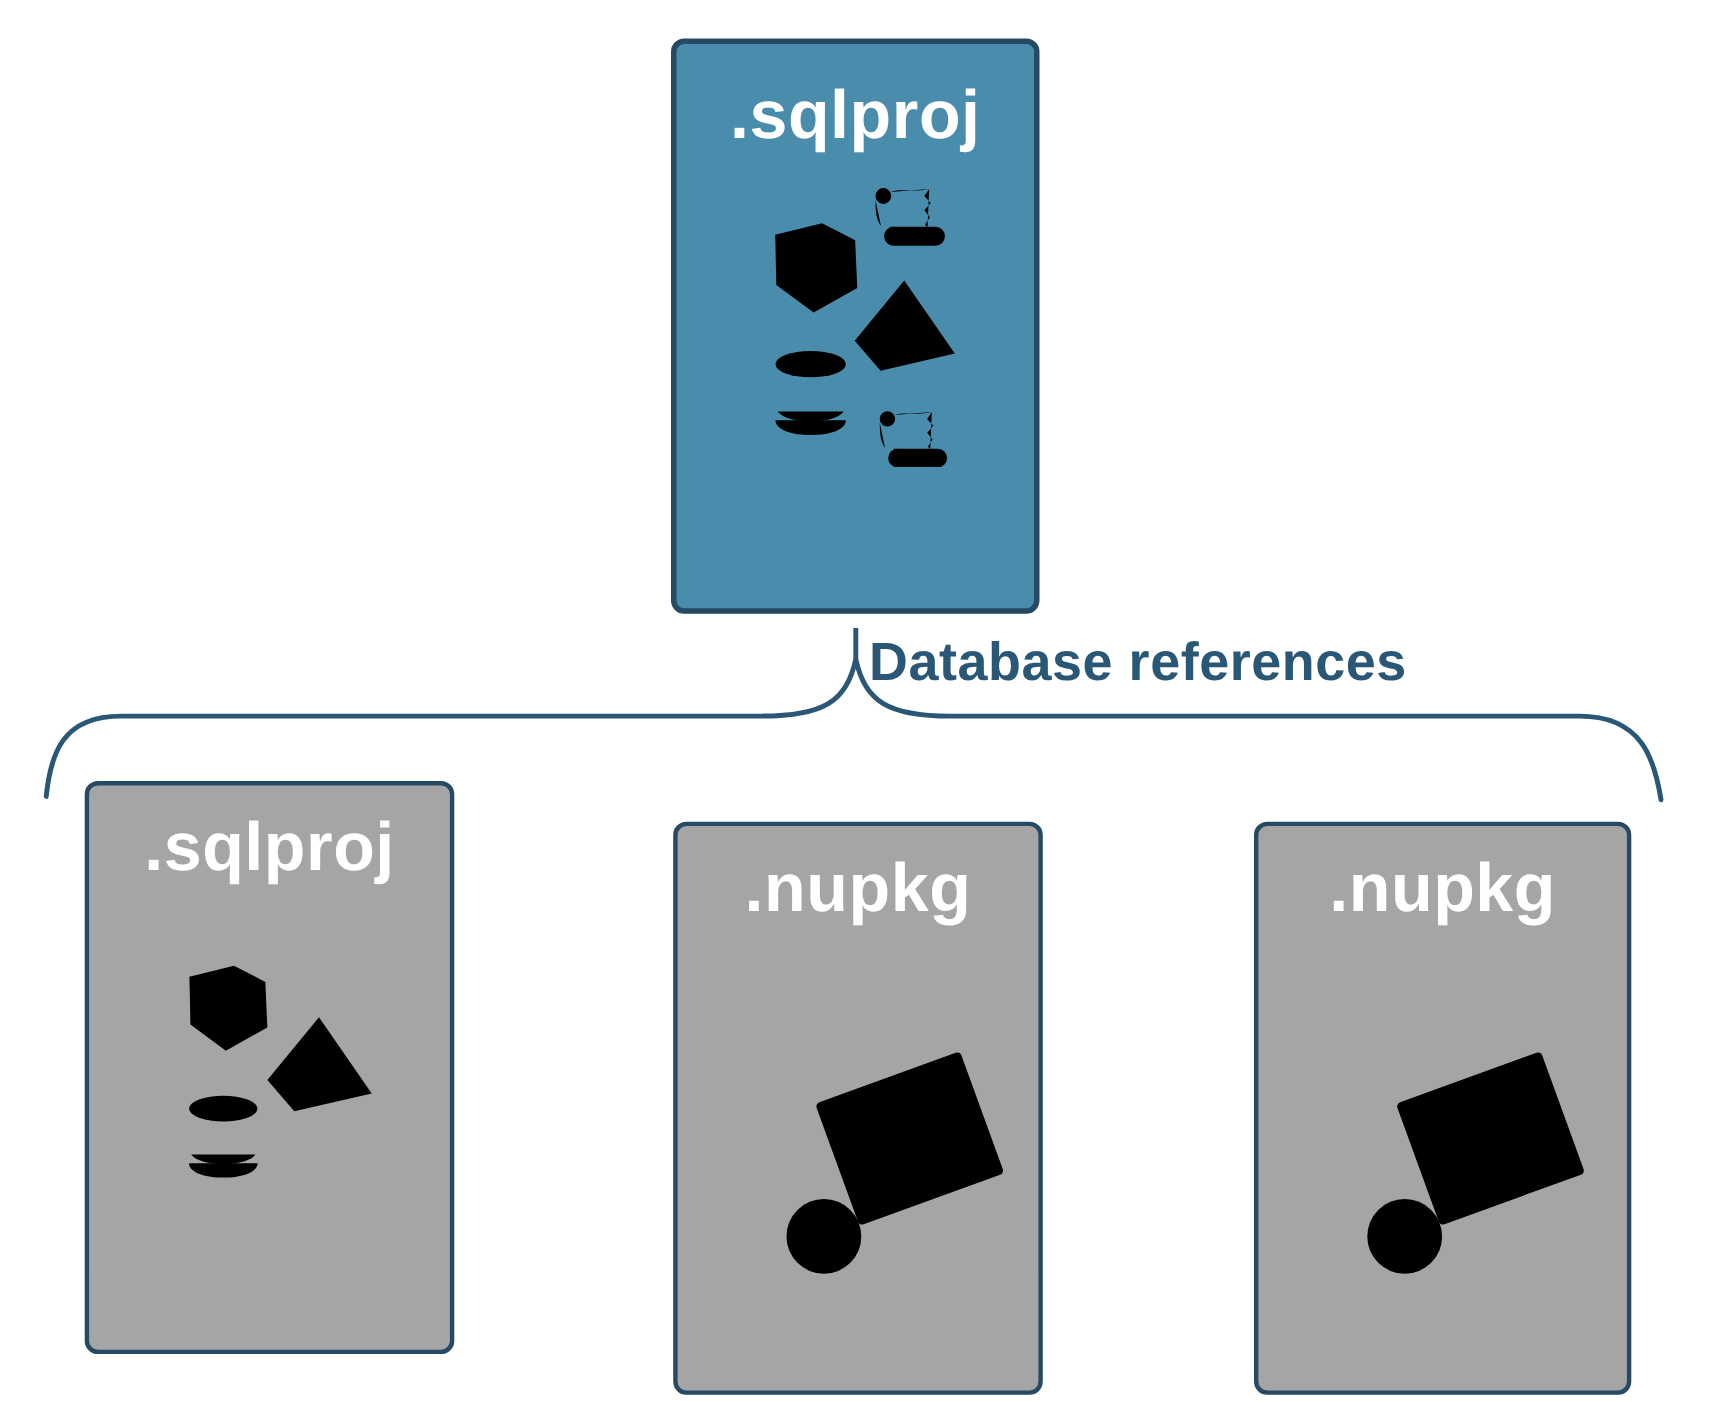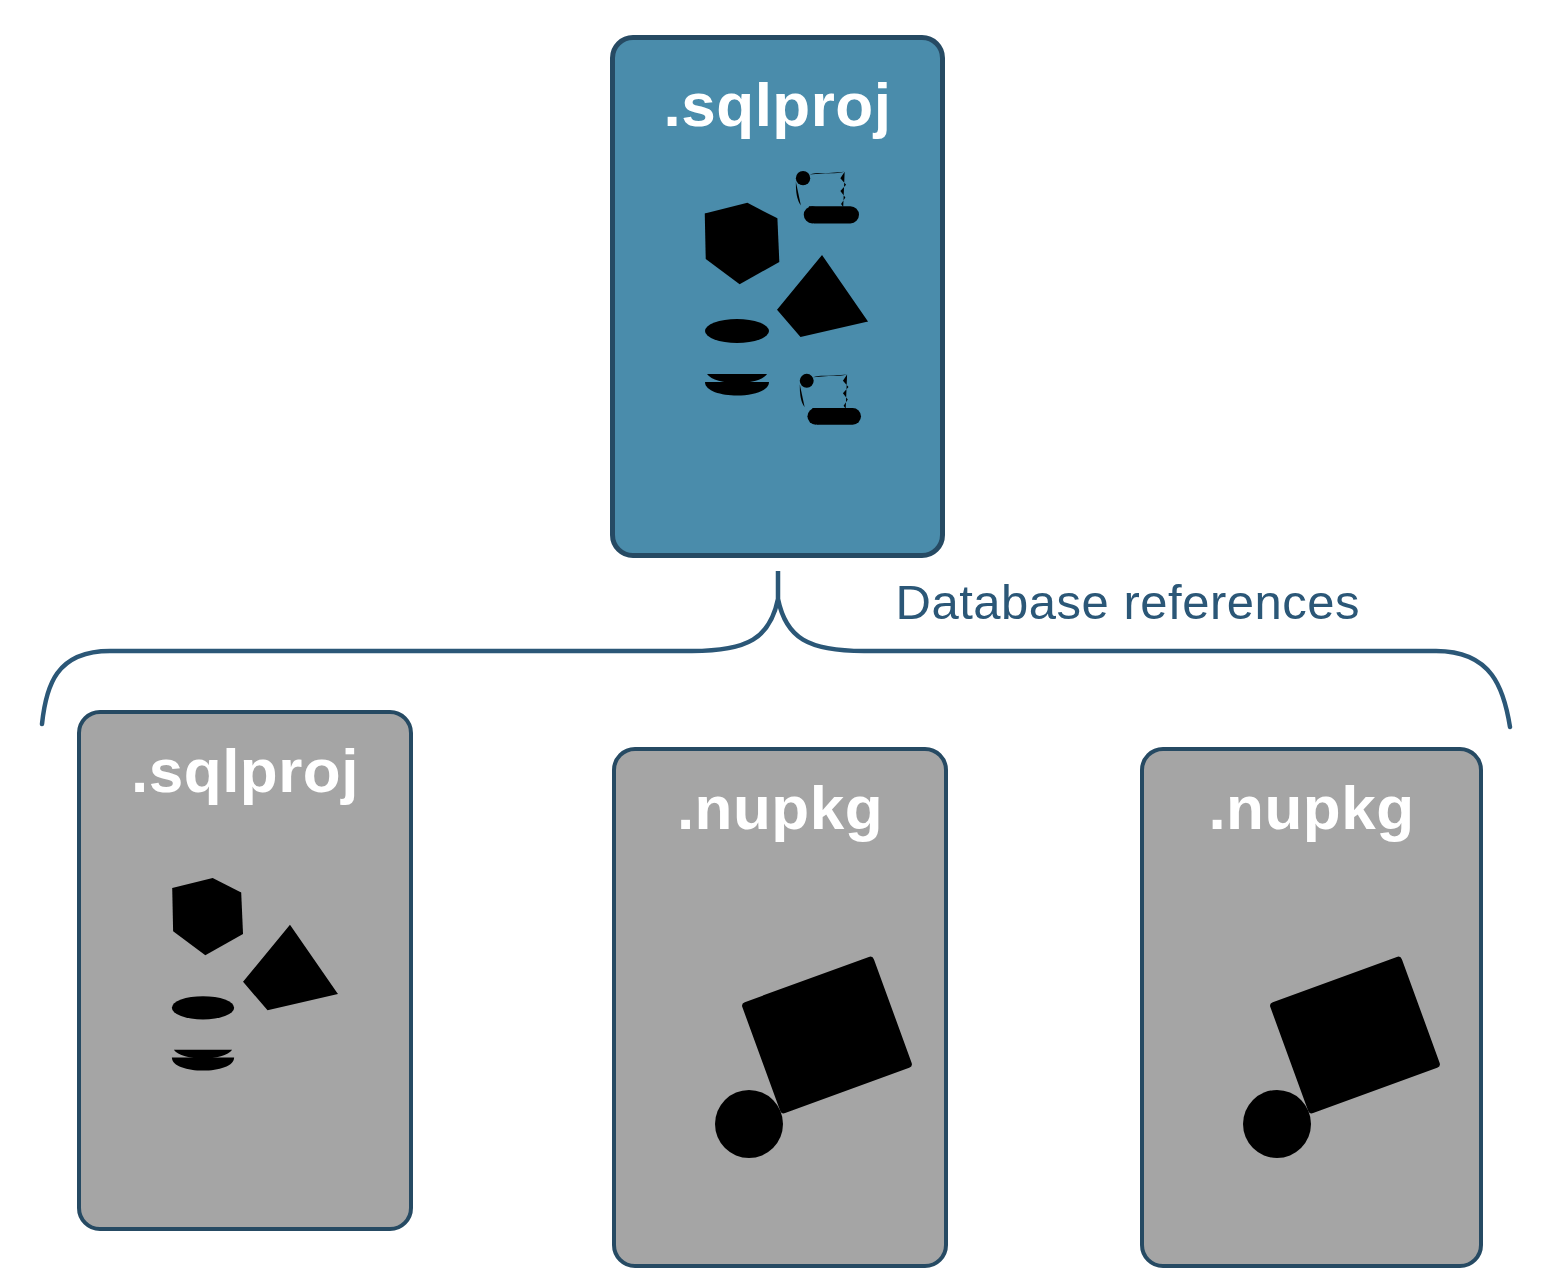--- a/index.html
+++ b/index.html
@@ -14,21 +14,21 @@
   body { background: var(--bg); font-family: "Liberation Sans", sans-serif; }
   .canvas {
     position: relative;
     width: 1566px;
     height: 1274px;
     background: var(--bg);
     overflow: hidden;
   }
   .card {
     position: absolute;
-    border-radius: 23px;
+    border-radius: 12px;
   }
   .card.root {
     left: 610px; top: 35px;
     width: 335px; height: 523px;
     background: var(--blue);
     border: 5px solid var(--border);
   }
   .card.ref {
     width: 336px; height: 521px; top: 747px;
     background: var(--gray);
@@ -57,22 +57,22 @@
   .brace-svg path {
     fill: none;
     stroke: var(--text);
     stroke-width: 4.5;
     stroke-linecap: round;
   }
   .connector-label {
     position: absolute;
     left: 790px; top: 578px;
     width: 570px;
-    text-align: right;
-    font-weight: normal;
+    text-align: left;
+    font-weight: bold;
     font-size: 49px;
     line-height: 1;
     color: var(--text);
     letter-spacing: 0.5px;
   }
   .icon { position: absolute; display: block; }
   
   .root .cube-pos     { left: 80px;  top: 158px; width: 97px;  height: 92px; }
   .root .scroll1-pos  { left: 175px; top: 126px; width: 72px;  height: 66px; }
   .root .pyramid-pos  { left: 158px; top: 211px; width: 100px; height: 90px; }

